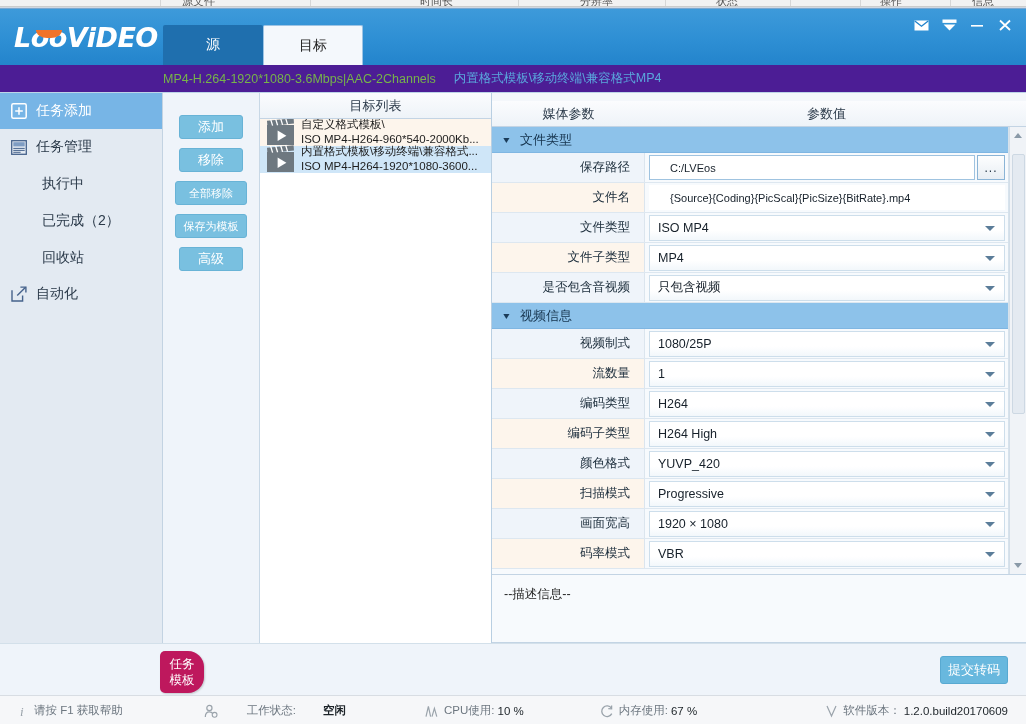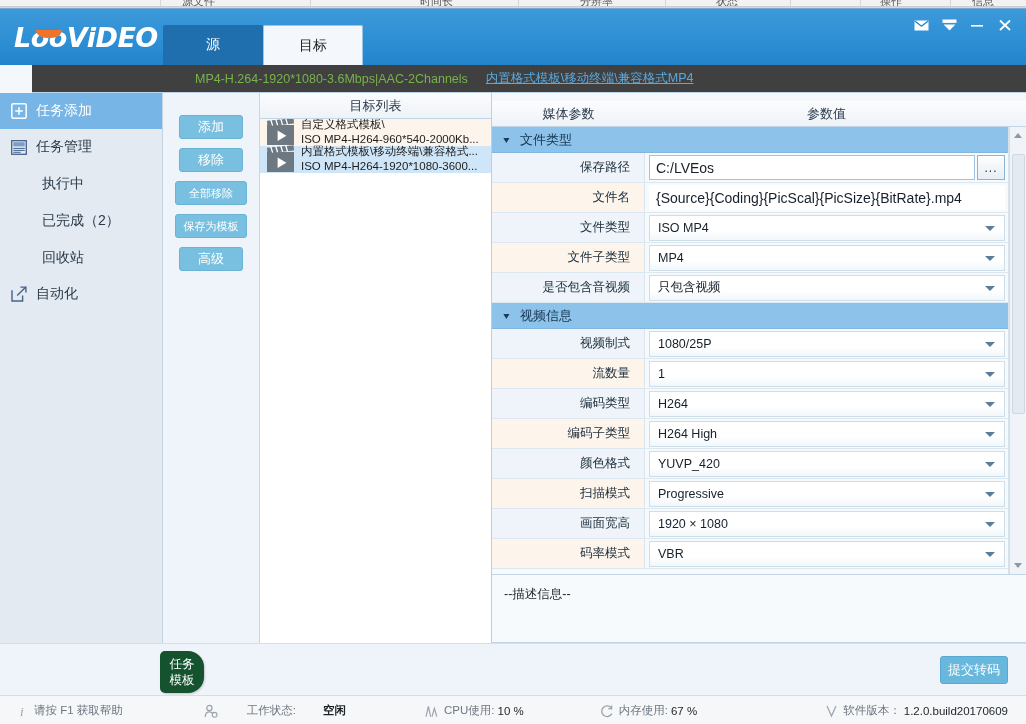--- a/index.html
+++ b/index.html
@@ -85,32 +85,31 @@
     background: #1f6fae; color: #ffffff;
   }
   .tab.active {
     background: #f4f8fc; color: #232323; font-weight: normal;
     border: 1px solid #9dc4e4; border-bottom: none;
   }
   
   .crumbs {
     flex: 0 0 auto;
     height: 28px;
-    background: #404040;
+    background: #4c1d95;
     border-bottom: 1px solid #bdd4e8;
-    display: flex; align-items: center; margin-left: 32px;
+    display: flex; align-items: center;
   }
   .crumbs .pad-left { width: 163px; flex: 0 0 auto; }
   .crumb-a {
     font-size: 12.5px; color: #76b44a; white-space: nowrap;
   }
   .crumb-b {
     font-size: 12.5px; color: #5aa8dd; white-space: nowrap;
     margin-left: 18px;
-    text-decoration: underline;
   }
   
   .body {
     flex: 1 1 auto; display: flex; min-height: 0;
   }
   
   .sidebar {
     width: 163px; flex: 0 0 auto;
     background: #e3eaf2;
     border-right: 1px solid #c3d3e2;
@@ -249,22 +248,22 @@
   .prow .val {
     flex: 1 1 auto; min-width: 0;
     display: flex; align-items: center;
     padding: 2px 3px 2px 4px;
   }
   .inp {
     flex: 1 1 auto; min-width: 0; height: 25px;
     background: #ffffff;
     border: 1px solid #9fc3e0;
     display: flex; align-items: center;
-    padding: 0 6px;
-    font-size: 14px; color: #16202a;
+    padding: 0 20px;
+    font-size: 11px; color: #16202a;
     cursor: text;
   }
   .inp.plain {
     border-color: #ffffff; background: #ffffff;
   }
   .dots {
     width: 28px; height: 25px; flex: 0 0 auto;
     margin-left: 2px;
     background: linear-gradient(to bottom,#fdfefe,#e8eef4);
     border: 1px solid #8ab4d6;
@@ -324,21 +323,21 @@
   
   .bottom {
     flex: 0 0 auto; height: 52px;
     background: #eff4fa;
     position: relative;
     border-top: 1px solid #d3e0ea;
   }
   .tasktpl {
     position: absolute; left: 160px; top: 7px;
     width: 44px; height: 42px;
-    background: #14532d;
+    background: #be185d;
     border-radius: 5px 16px 16px 5px;
     color: #ffffff; font-size: 12.5px;
     display: flex; flex-direction: column;
     align-items: center; justify-content: center;
     line-height: 1.28;
     cursor: pointer;
     box-shadow: 1px 1px 2px rgba(0,0,0,0.18);
   }
   .submit {
     position: absolute; right: 18px; top: 12px;

